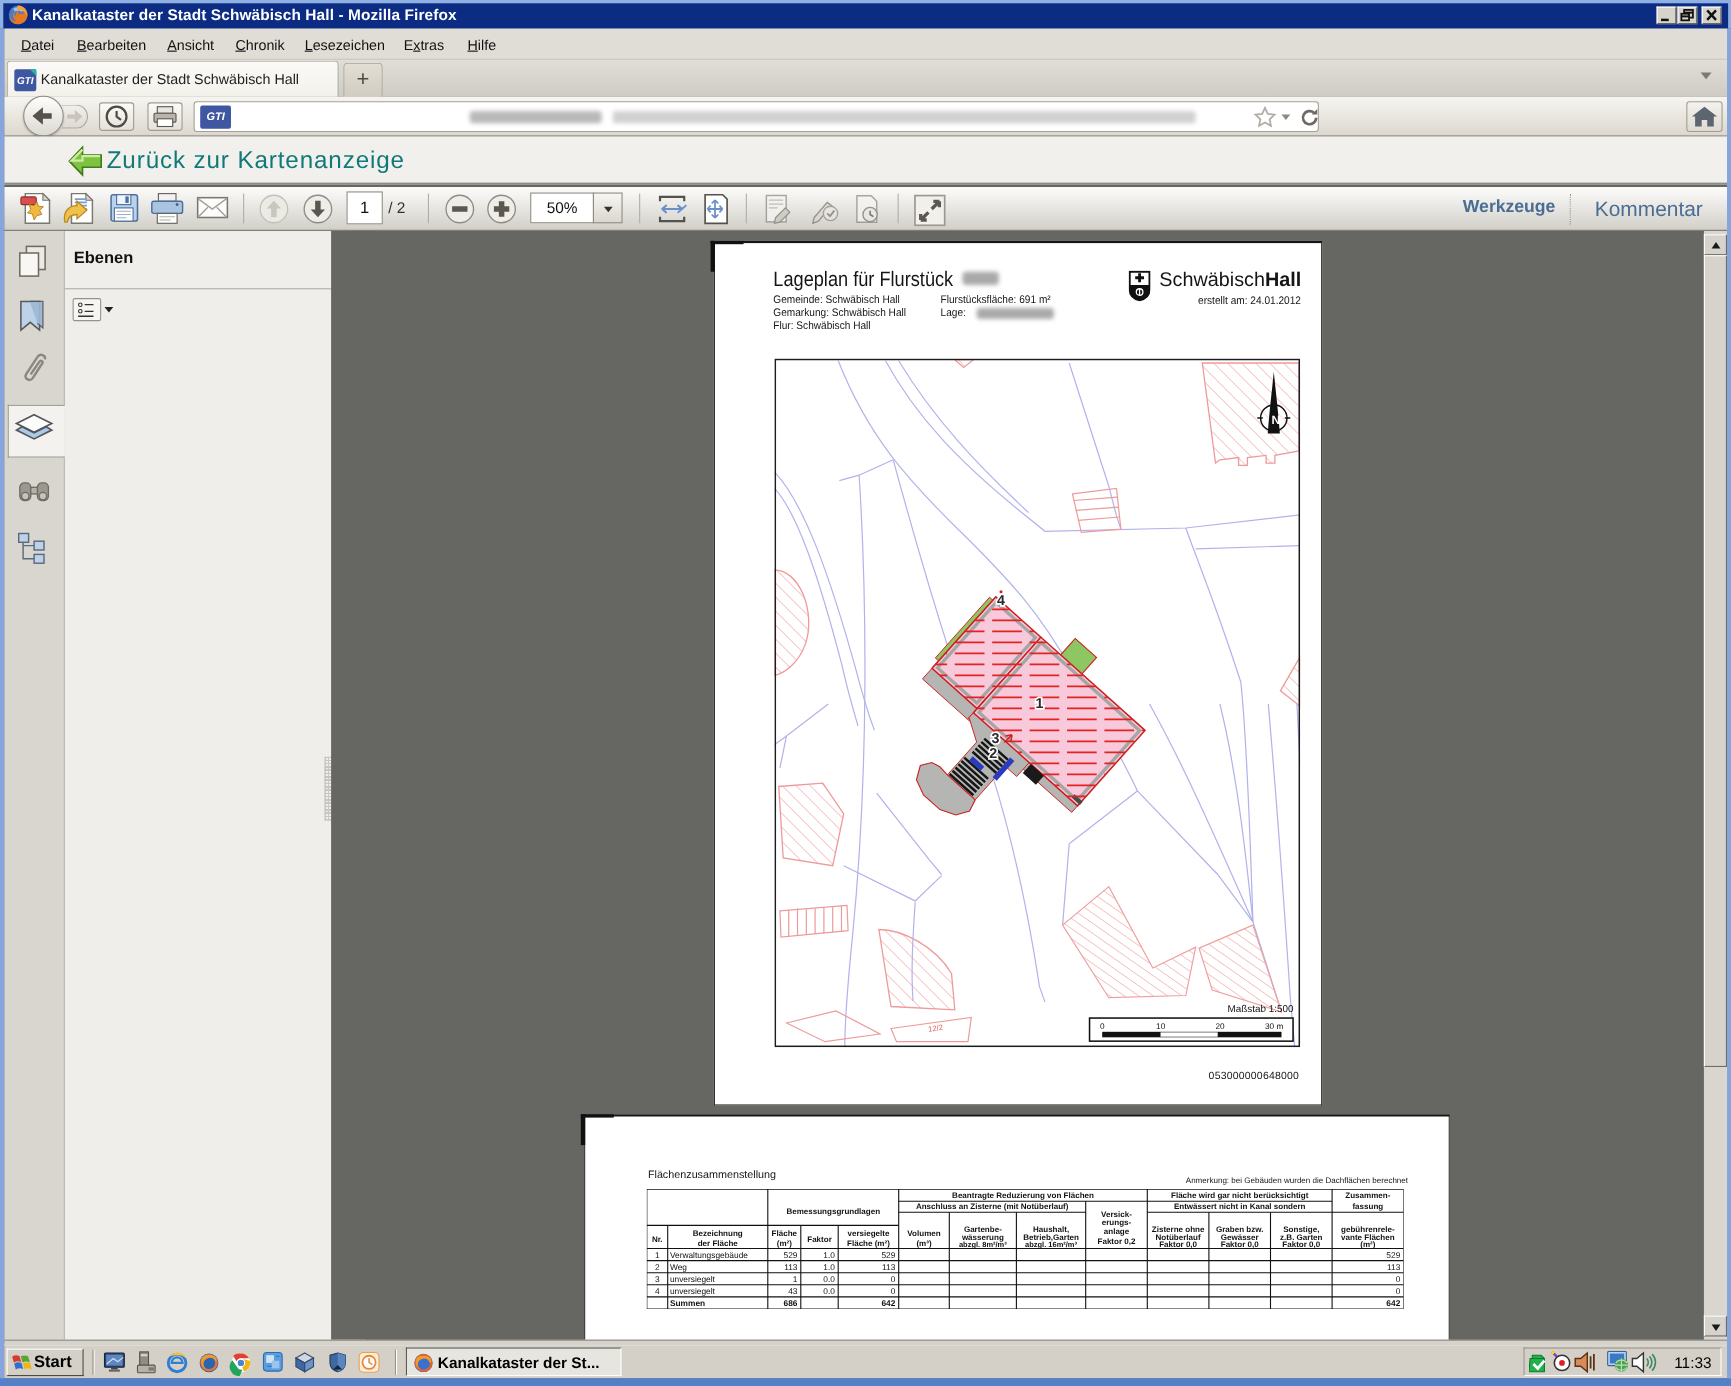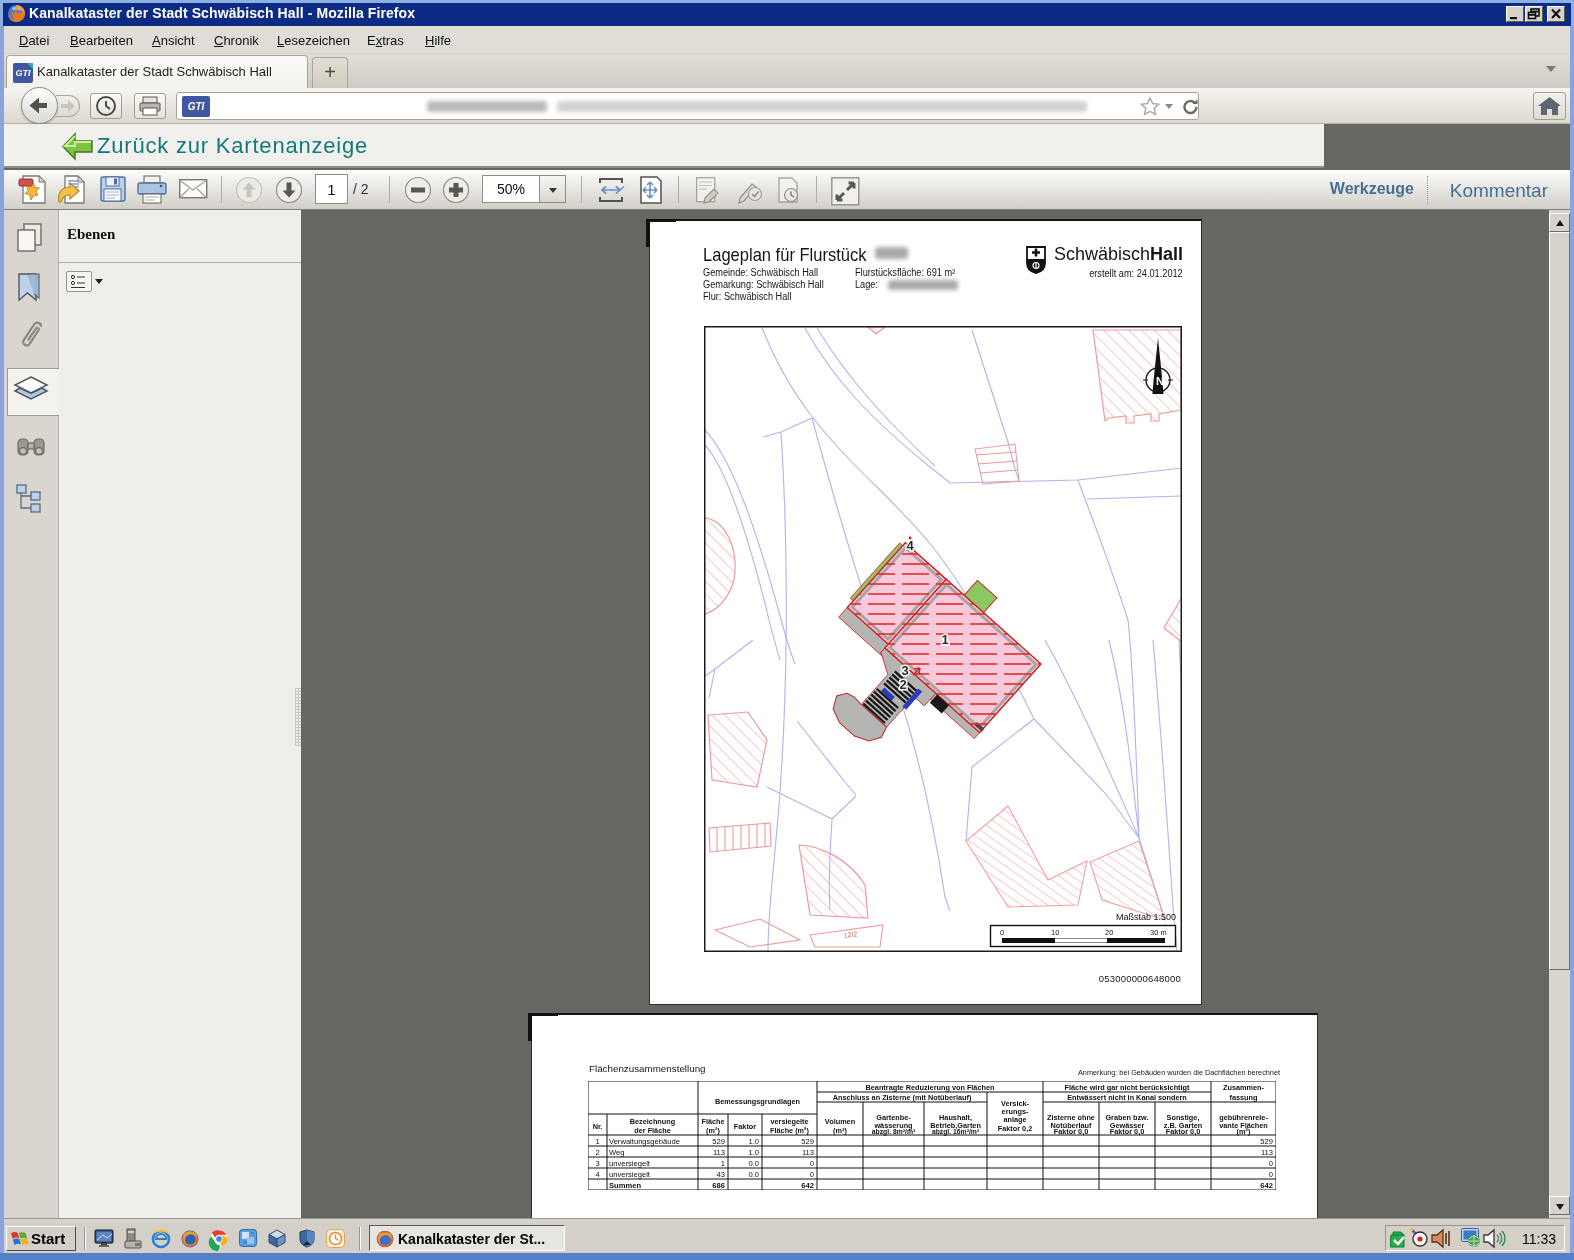--- a/index.html
+++ b/index.html
@@ -34,39 +34,39 @@
 #navbar { left:4px; top:88px; width:1566px; height:36px; background:linear-gradient(#f7f5f1,#dcd8cf); border-bottom:1px solid #b6b2a8; }
 #backbtn { position:absolute; left:17px; top:-1px; width:37px; height:37px; border-radius:50%; background:linear-gradient(#fdfdfc,#dcd9d2); border:1px solid #8f8b81; box-shadow:0 1px 2px rgba(0,0,0,.25); }
 #fwdbtn { position:absolute; left:52px; top:7px; width:24px; height:22px; border-radius:0 11px 11px 0; background:linear-gradient(#f2f0ec,#dedad2); border:1px solid #aaa69c; border-left:none; }
 .navsq { position:absolute; top:5px; height:26px; background:linear-gradient(#fcfbfa,#e4e1da); border:1px solid #a19d92; border-radius:3px; }
 #urlbar { position:absolute; left:172px; top:4px; width:1023px; height:28px; background:#fff; border:1px solid #a5a199; border-radius:3px; }
 #searchbox { position:absolute; left:1204px; top:4px; width:316px; height:28px; background:#fff; border:1px solid #a5a199; border-radius:3px; }
 #homebtn { position:absolute; left:1529px; top:4px; width:33px; height:28px; background:linear-gradient(#f4f2ee,#dedad2); border:1px solid #a19d92; border-radius:3px; }
 .blur1 { filter:blur(2px); background:#b9b9b9; border-radius:3px; }
 
 
-#linkbar { left:4px; top:124px; width:1320px; height:44px; background:#f1f0ec; border-bottom:2px solid #8e8b84; }
+#linkbar { left:4px; top:124px; width:1566px; height:44px; background:#f1f0ec; border-bottom:2px solid #8e8b84; }
 #linkbar .lnk { position:absolute; font-size:22px; color:#117979; letter-spacing:.8px; }
 
 
 #pdfbar { left:4px; top:170px; width:1566px; height:40px; background:linear-gradient(#fcfcfb,#d2cfc8); border-bottom:1px solid #827f78; }
 .sep { position:absolute; top:6px; width:1px; height:27px; background:#b1aea6; }
 #zoombox { position:absolute; left:478px; top:5px; width:58px; height:28px; background:#fff; border:1px solid #8f8c84; font-size:14px; text-align:center; line-height:27px; color:#111; }
 #zoomdrop { position:absolute; left:535px; top:5px; width:27px; height:28px; background:linear-gradient(#f7f6f3,#dad7cf); border:1px solid #8f8c84; }
 #pagebox { position:absolute; left:311px; top:4px; width:33px; height:30px; background:#fff; border:1px solid #8f8c84; font-size:15px; text-align:center; line-height:29px; color:#111; }
 .ptxt { position:absolute; top:11px; font-size:14px; color:#333; }
 #werk { position:absolute; right:156px; top:10px; font-size:16px; font-weight:bold; color:#4a6d94; }
 #komm { position:absolute; right:22px; top:10px; font-size:19px; font-weight:normal; color:#4a6d94; }
 #dotsep { position:absolute; right:142px; top:6px; width:1px; height:28px; border-left:1px dotted #9a978f; }
 
 
 #iconstrip { left:4px; top:210px; width:55px; bottom:42px; background:#d9d6d0; border-right:1px solid #b5b2aa; }
 .stile { position:absolute; left:3px; width:50px; height:48px; }
 .stile.sel { background:#f3f2ef; border:1px solid #9d9a92; border-right:none; width:52px; }
-#panel { left:59px; top:210px; width:273px; bottom:42px; background:#efeeeb; border-right:1px solid #fbfbf9;font-family:Liberation Serif, serif; }
+#panel { left:59px; top:210px; width:273px; bottom:42px; background:#efeeeb; border-right:1px solid #fbfbf9; }
 #panelhead { position:absolute; left:0; top:0; width:100%; height:53px; border-bottom:1px solid #b2afa7; }
 #panelhead .t { position:absolute; left:8px; top:16px; font-size:15px; font-weight:bold; color:#111; }
 #collapse { position:absolute; right:6px; top:19px; width:17px; height:17px; background:#e3e1db; border:1px solid #96938b; font-size:10px; text-align:center; line-height:15px; color:#333; }
 #optbtn { position:absolute; left:7px; top:61px; width:26px; height:21px; background:#f6f5f2; border:1px solid #96938b; border-radius:2px; }
 #optcaret { position:absolute; left:36px; top:69px; width:0; height:0; border-left:4px solid transparent; border-right:4px solid transparent; border-top:5px solid #222; }
 #listbox { position:absolute; left:5px; top:86px; right:2px; bottom:4px; background:#fbfbfa; border:1px solid #96938b; }
 #grafrow { position:absolute; left:0; top:0; right:19px; height:33px; border-bottom:1px solid #c8c5be; }
 #grafrow .eye { position:absolute; left:4px; top:4px; width:24px; height:24px; border:1px solid #b5b2aa; background:#f5f4f1; }
 #grafrow .t { position:absolute; left:52px; top:8px; font-size:15px; font-weight:bold; color:#000; }
 .scrbtn { position:absolute; background:#dcd9d2; border:1px solid; border-color:#f8f8f6 #77746d #77746d #f8f8f6; }

